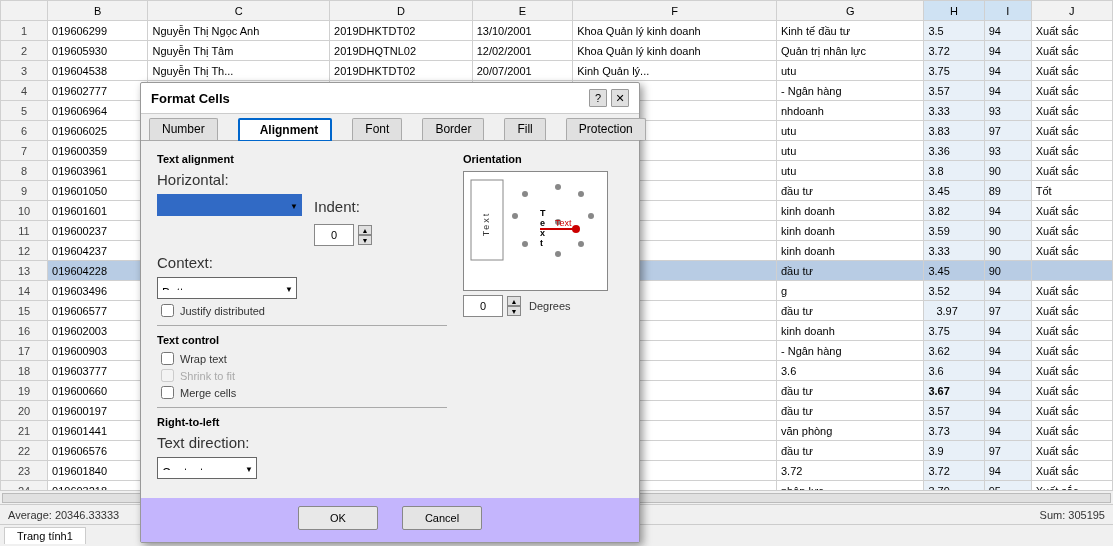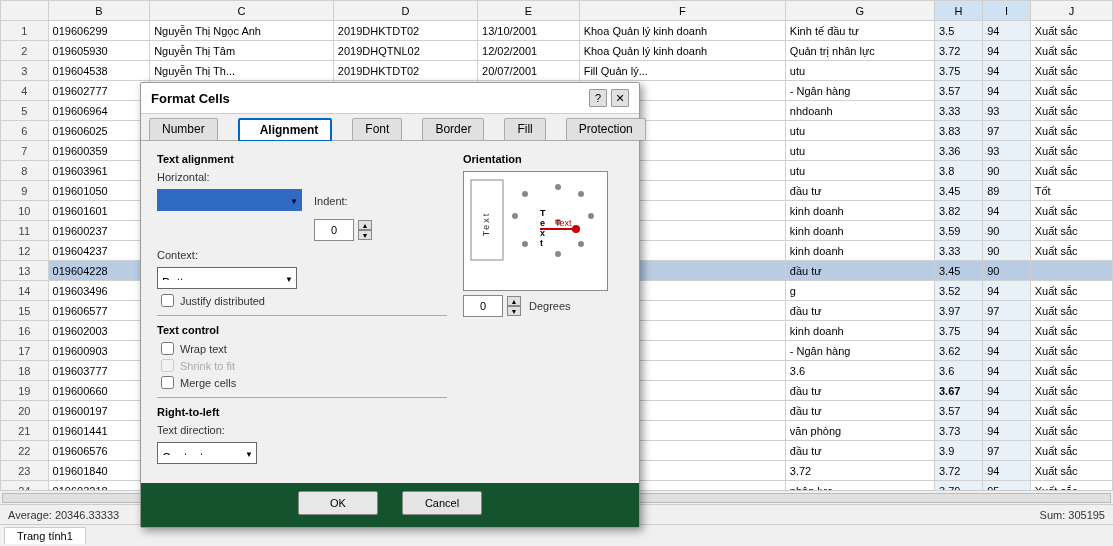--- a/index.html
+++ b/index.html
@@ -173,21 +173,21 @@
       color: #000;
     }
 
     .form-row {
       display: flex;
       align-items: center;
       margin-bottom: 6px;
     }
 
     .form-label {
-      font-size: 11px;
+      font-size: 15px;
       color: #333;
       min-width: 60px;
     }
 
     
     .form-select {
       height: 22px;
       border: 1px solid #666;
       background: #fff;
       font-size: 12px;
@@ -298,21 +298,21 @@
       border-top: 1px solid #aaa;
       margin: 8px 0;
     }
 
     
     .dialog-footer {
       display: flex;
       justify-content: center;
       gap: 24px;
       padding: 8px 16px 12px;
-      background: #14532d;
+      background: #c4b5fd;
     }
     .dialog-btn {
       width: 80px;
       height: 24px;
       background: #e4e4e4;
       border: 1px solid #888;
       font-size: 11px;
       cursor: pointer;
       border-radius: 2px;
     }
@@ -384,21 +384,21 @@
           <td class="" style="background: rgb(232, 240, 248);">3.72</td>
           <td class="" style="background: rgb(232, 240, 248);">94</td>
           <td class="">Xuất sắc</td>
         </tr>
         <tr>
           <th class="row-num">3</th>
           <td class="">019604538</td>
           <td class="">Nguyễn Thị Th...</td>
           <td class="">2019DHKTDT02</td>
           <td class="">20/07/2001</td>
-          <td class="">Fill Quản lý...</td>
+          <td class="">Kinh Quản lý...</td>
           <td class="">utu</td>
           <td class="" style="background: rgb(232, 240, 248);">3.75</td>
           <td class="" style="background: rgb(232, 240, 248);">94</td>
           <td class="">Xuất sắc</td>
         </tr>
         <tr>
           <th class="row-num">4</th>
           <td class="">019602777</td>
           <td class="">Nguyễn...</td>
           <td class=""></td>
@@ -530,21 +530,21 @@
           <td class="">Xuất sắc</td>
         </tr>
         <tr>
           <th class="row-num">15</th>
           <td class="">019606577</td>
           <td class="">Phạm T...</td>
           <td class=""></td>
           <td class=""></td>
           <td class=""></td>
           <td class="">đầu tư</td>
-          <td class="" style="background: rgb(232, 240, 248);">3.97</td>
+          <td class="" style="background: rgb(232, 240, 248); padding-left: 12px;">3.97</td>
           <td class="" style="background: rgb(232, 240, 248);">97</td>
           <td class="">Xuất sắc</td>
         </tr>
         <tr>
           <th class="row-num">16</th>
           <td class="">019602003</td>
           <td class="">Phạm T...</td>
           <td class=""></td>
           <td class=""></td>
           <td class=""></td>

